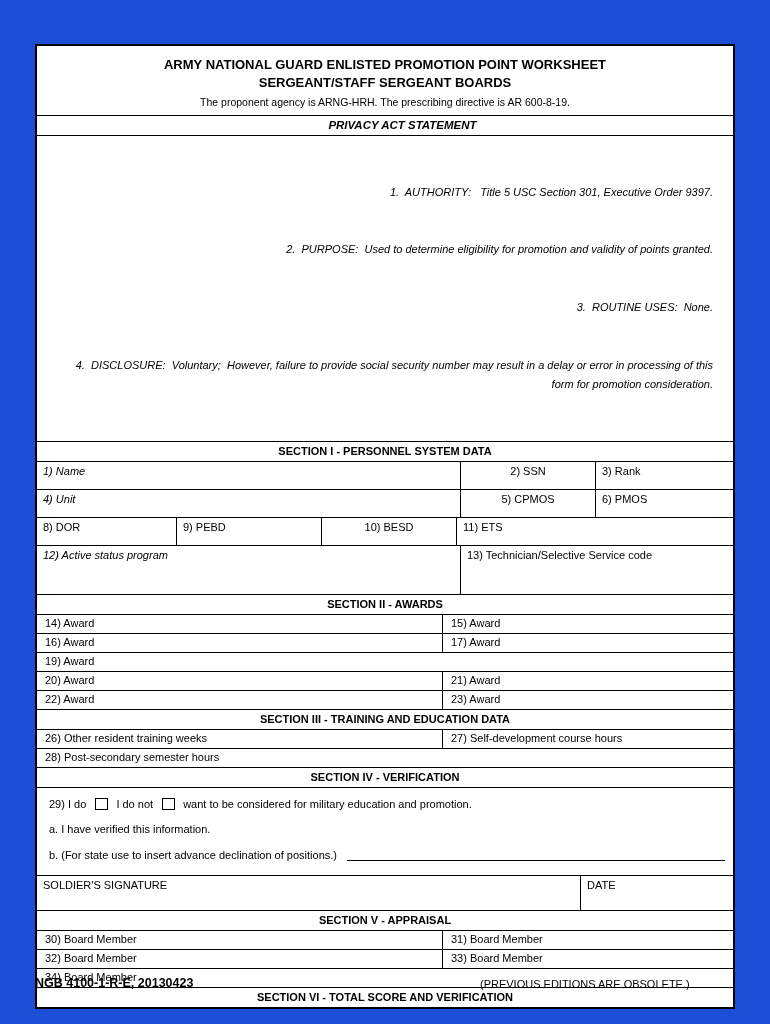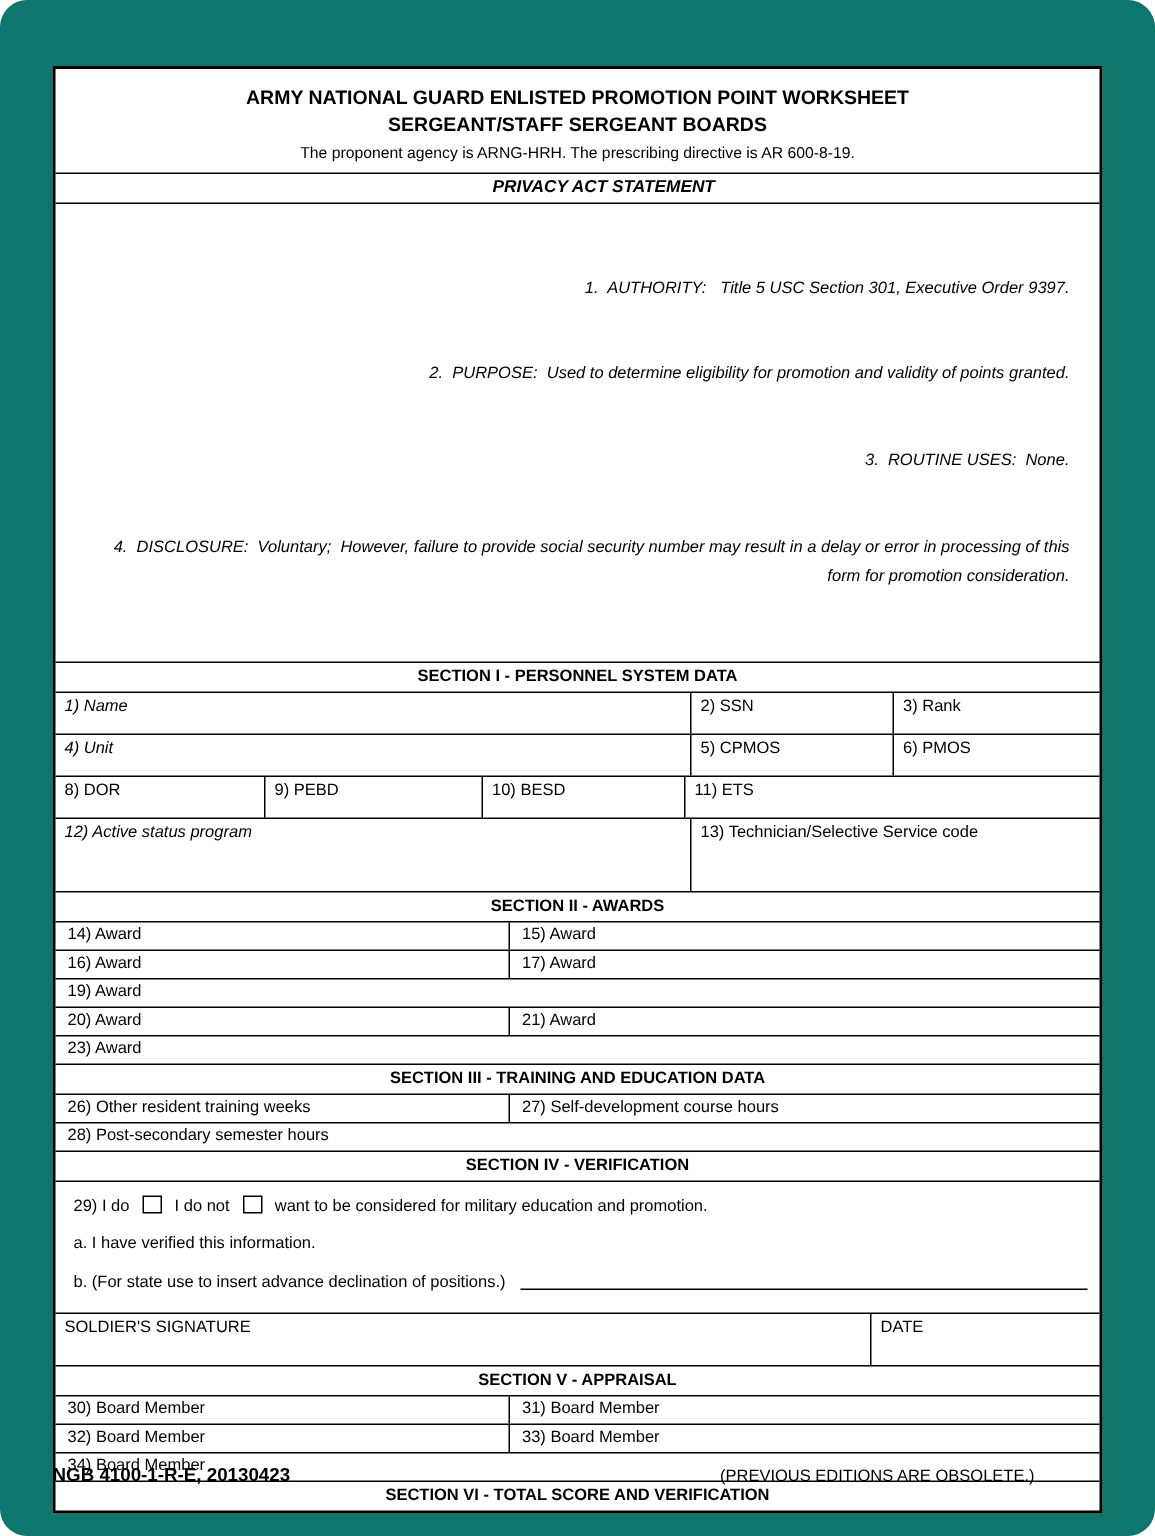--- a/index.html
+++ b/index.html
@@ -1,21 +1,21 @@
 <!DOCTYPE html>
 <html><head>
 <meta charset="utf-8">
 <style>
   * { margin:0; padding:0; box-sizing:border-box; }
   html,body { background:#ffffff; }
   body {
     width:770px; height:1024px; position:relative; overflow:hidden;
     font-family:"Liberation Sans", sans-serif; color:#000;
   }
-  .page { position:relative; width:770px; height:1024px; background:#0f766e;border-radius:18px; }
+  .page { position:relative; width:770px; height:1024px; background:#1d4ed8; }
   .form-box {
     position:absolute; left:35px; top:44px; width:700px;
     border:2px solid #000; background:#fff; font-size:11px;
   }
   .form-box > * + * { border-top:1px solid #000; }
 
   
   .form-header { text-align:center; padding:10px 20px 7px; }
   .title { font-weight:bold; font-size:13px; line-height:1.35; }
   .proponent { font-size:10.5px; margin-top:5px; }
@@ -31,35 +31,35 @@
   
   .row { display:flex; align-items:stretch; }
   .cell { border-right:1px solid #000; padding:3px 6px; }
   .cell:last-child { border-right:none; flex:1; }
   .h28 .cell { min-height:27px; }
   .h48 .cell { min-height:48px; }
   .h18 .cell { min-height:18px; padding:2px 8px; }
   .h34 .cell { min-height:34px; }
 
   .w424 { width:424px; flex:none;font-style:italic; }
-  .w135 { width:135px; flex:none; }
+  .w135 { width:135px; flex:none;text-align:center; }
   .w139 { width:139px; flex:none; }
   .w140 { width:140px; flex:none; }
   .w145 { width:145px; flex:none; }
-  .half  { width:303px; flex:none; }
+  .half  { width:406px; flex:none; }
   .w544 { width:544px; flex:none; }
 
   
   .verif-body { padding:9px 8px 10px 12px; line-height:1.4; }
   .verif-line { margin-bottom:10px; }
   .cbx {
     display:inline-block; width:13px; height:12px; border:1px solid #000;
     vertical-align:-2px; margin:0 5px 0 9px; background:#fff;
   }
-  .line-b { display:flex; margin-bottom:2px; }
+  .line-b { display:flex; align-items:flex-end; margin-bottom:2px; }
   .fill-line { flex:1; border-bottom:1px solid #000; margin:0 0 2px 10px; height:12px; }
 
   
   .footer { position:absolute; left:35px; top:976px; width:700px; height:20px; }
   .footer-id { position:absolute; left:0; top:0; font-weight:bold; font-size:12.5px; }
   .footer-note { position:absolute; left:445px; top:2px; font-size:11px; }
 </style>
 </head>
 <body>
 
@@ -112,20 +112,21 @@
       <div class="cell"><span>17) Award</span></div>
     </div>
     <div class="row h18">
       <div class="cell"><span>19) Award</span></div>
     </div>
     <div class="row h18">
       <div class="cell half"><span>20) Award</span></div>
       <div class="cell"><span>21) Award</span></div>
     </div>
     <div class="row h18">
+      <div class="cell half"><span>22) Award</span></div>
       <div class="cell"><span>23) Award</span></div>
     </div>
 
     <div class="sec-hdr">SECTION III - TRAINING AND EDUCATION DATA</div>
     <div class="row h18">
       <div class="cell half"><span>26) Other resident training weeks</span></div>
       <div class="cell"><span>27) Self-development course hours</span></div>
     </div>
     <div class="row h18">
       <div class="cell"><span>28) Post-secondary semester hours</span></div>

